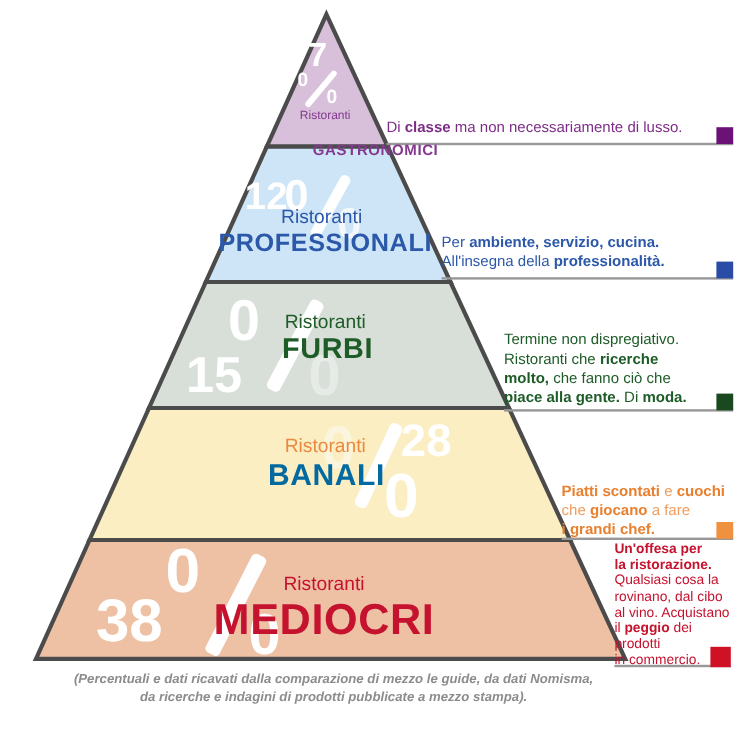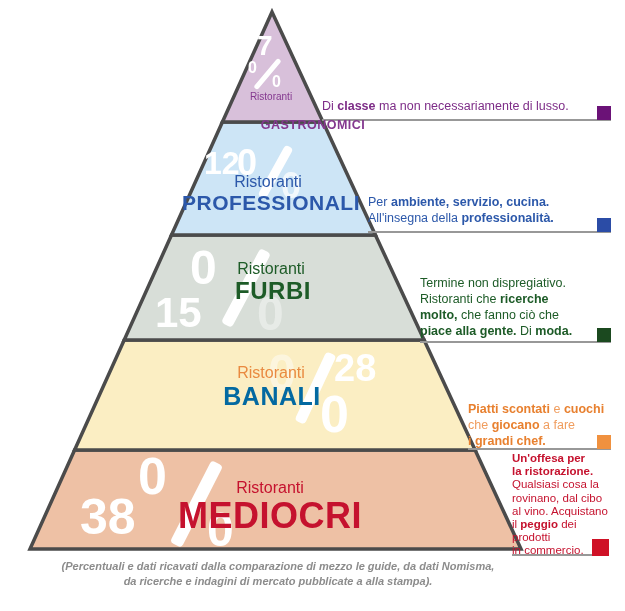--- a/index.html
+++ b/index.html
@@ -131,14 +131,14 @@
   <span class="zero z5a">0</span>
   <span class="slash s5"></span>
   <span class="zero z5b">0</span>
   <div class="lab lp5" style="color: rgb(197, 18, 46);">Ristoranti</div>
   <div class="lab lab-main lm5" style="color: rgb(197, 18, 46);">MEDIOCRI</div>
   <div class="desc d5" style="color: rgb(197, 18, 46);"><b>Un'offesa per</b><br><b>la ristorazione.</b><br><span>Qualsiasi cosa la</span><br><span>rovinano, dal cibo</span><br><span>al vino. Acquistano</span><br><span>il </span><b>peggio</b><span> dei</span><br><span>prodotti</span><br><span>in commercio.</span></div>
   <div class="rule r5"></div>
   <div class="marker m5" style="background: rgb(207, 17, 38);"></div>
 
   <div class="caption cap1">(Percentuali e dati ricavati dalla comparazione di mezzo le guide, da dati Nomisma,</div>
-  <div class="caption cap2">da ricerche e indagini di mercato pubblicate a alla stampa).</div>
+  <div class="caption cap2">da ricerche e indagini di prodotti pubblicate a mezzo stampa).</div>
 </div>
 
 </body></html>

